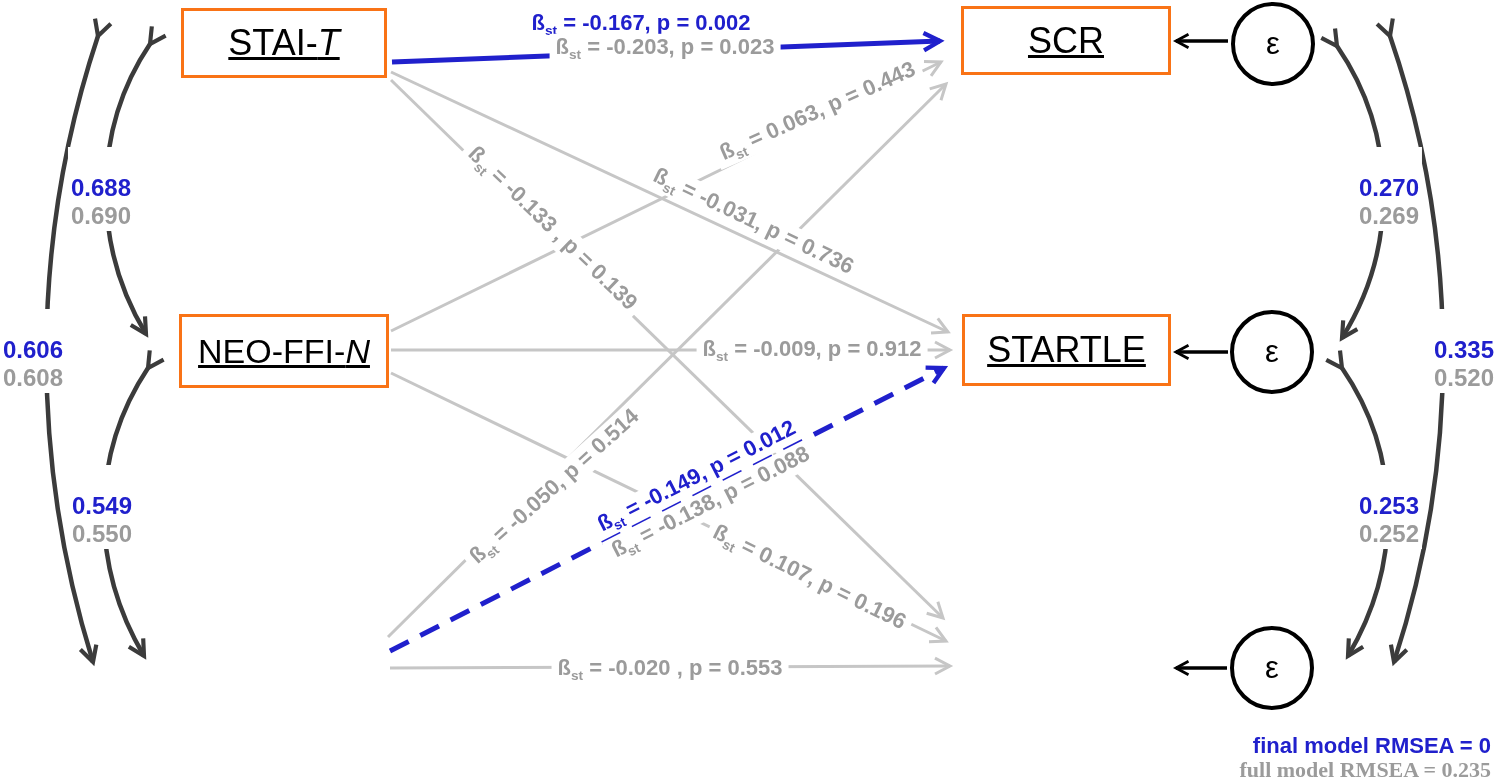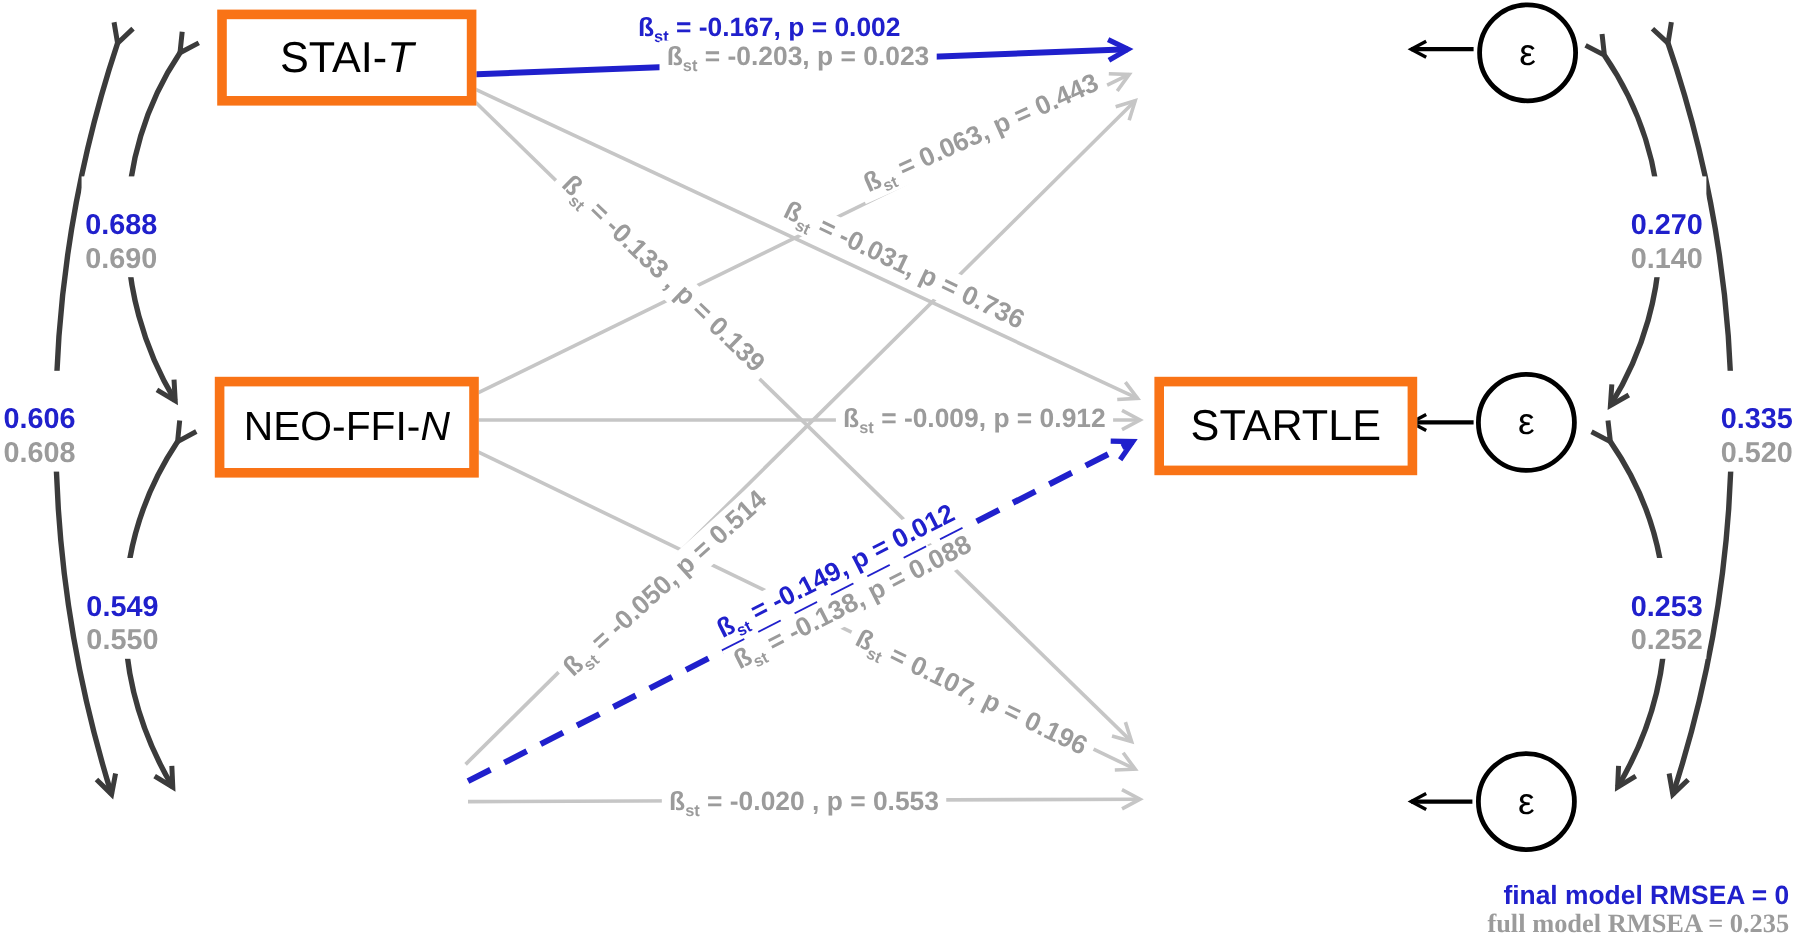--- a/index.html
+++ b/index.html
@@ -1,20 +1,20 @@
 <!DOCTYPE html>
 <html><head>
 <meta charset="utf-8">
 <style>
   html,body{margin:0;padding:0;background:#fff;}
   #canvas{position:relative;width:1499px;height:784px;background:#fff;overflow:hidden;
           font-family:"Liberation Sans", sans-serif;}
   svg.layer{position:absolute;left:0;top:0;width:1499px;height:784px;}
-  .box{position:absolute;border:8px solid #f97316;background:#fff;display:flex;
-       align-items:center;justify-content:center;font-size:36px;color:#000;z-index:3;}
+  .box{position:absolute;border:3px solid #f97316;background:#fff;display:flex;
+       align-items:center;justify-content:center;font-size:36px;color:#000;z-index:3;text-decoration:underline;}
   .box .it{font-style:italic;}
   .ecircle{position:absolute;width:76px;height:76px;border:4px solid #000;border-radius:50%;
        background:#fff;display:flex;align-items:center;justify-content:center;
        font-size:31px;color:#000;z-index:3;}
   .corr{position:absolute;text-align:center;font-weight:bold;font-size:24px;line-height:28px;
        background:#fff;padding:1px 3px;z-index:2;white-space:nowrap;
        transform:translate(-50%,-50%);}
   .corr .final{color:var(--blue);display:block;margin-top:26px;}
   .corr .full{color:var(--gray);display:block;}
   .plabel{position:absolute;font-weight:bold;font-size:22px;white-space:nowrap;
@@ -72,20 +72,23 @@
     <path d="M 1227,668 L 1176,668" fill="none" stroke="#000" stroke-width="3.5" marker-end="url(#mBlack)"></path>
   </svg>
 
   <div class="box" style="left:181px;top:8px;width:200px;height:64px;">
     <span><span>STAI-</span><span class="it">T</span></span>
   </div>
   <div class="box" style="left:179px;top:314px;width:204px;height:68px;font-size:34px;">
     <span><span>NEO-FFI-</span><span class="it">N</span></span>
   </div>
 
+  <div class="box" style="left:961px;top:6px;width:204px;height:63px;">
+    <span>SCR</span>
+  </div>
   <div class="box" style="left:962px;top:314px;width:203px;height:66px;">
     <span>STARTLE</span>
   </div>
 
   <div class="ecircle" style="left:1231px;top:2px;">
     <span>ε</span>
   </div>
   <div class="ecircle" style="left:1230px;top:310px;">
     <span>ε</span>
   </div>
@@ -101,21 +104,21 @@
     <span class="final">0.606</span>
     <span class="full">0.608</span>
   </div>
   <div class="corr" style="left:102px;top:507px;">
     <span class="final">0.549</span>
     <span class="full">0.550</span>
   </div>
 
   <div class="corr" style="left:1389px;top:189px;">
     <span class="final">0.270</span>
-    <span class="full">0.140</span>
+    <span class="full">0.269</span>
   </div>
   <div class="corr" style="left:1464px;top:351px;">
     <span class="final">0.335</span>
     <span class="full">0.520</span>
   </div>
   <div class="corr" style="left:1389px;top:507px;">
     <span class="final">0.253</span>
     <span class="full">0.252</span>
   </div>
 

